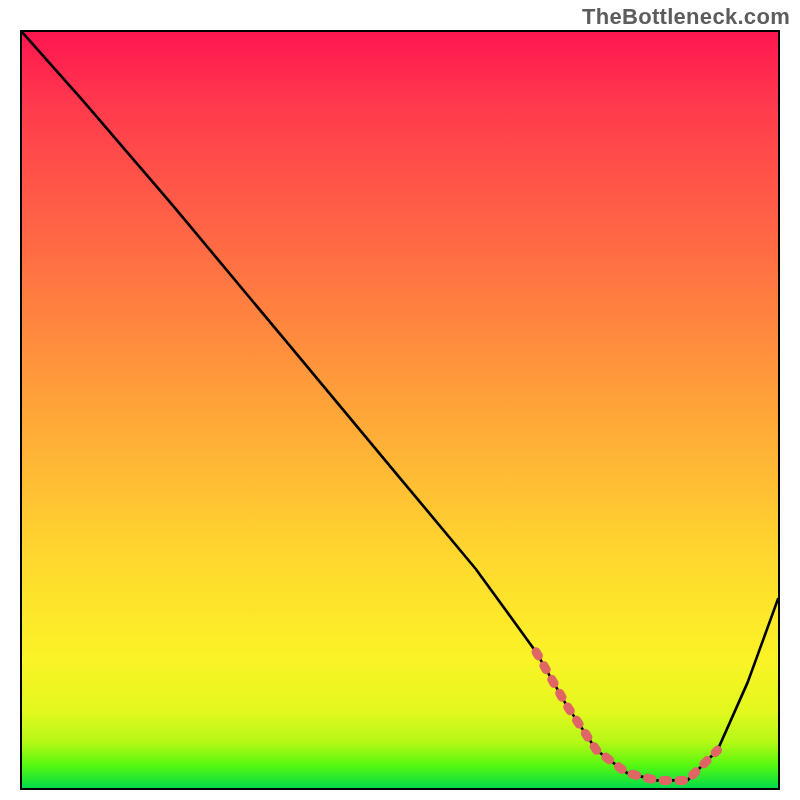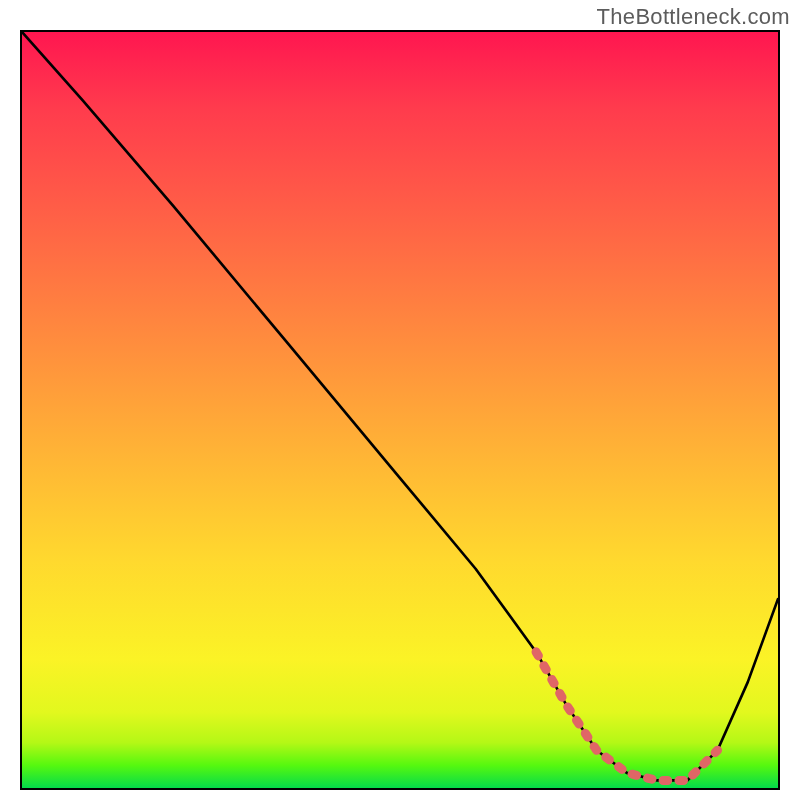--- a/index.html
+++ b/index.html
@@ -14,21 +14,21 @@
   #wrap {
     position: relative;
     width: 800px;
     height: 800px;
   }
   #watermark {
     position: absolute;
     top: 4px;
     right: 10px;
     font-size: 22px;
-    font-weight: normal;
+    font-weight: bold;
     color: #5c5c5c;
     letter-spacing: 0.3px;
     z-index: 3;
     user-select: none;
   }
   #plot {
     position: absolute;
     top: 30px;
     left: 20px;
     width: 760px;

